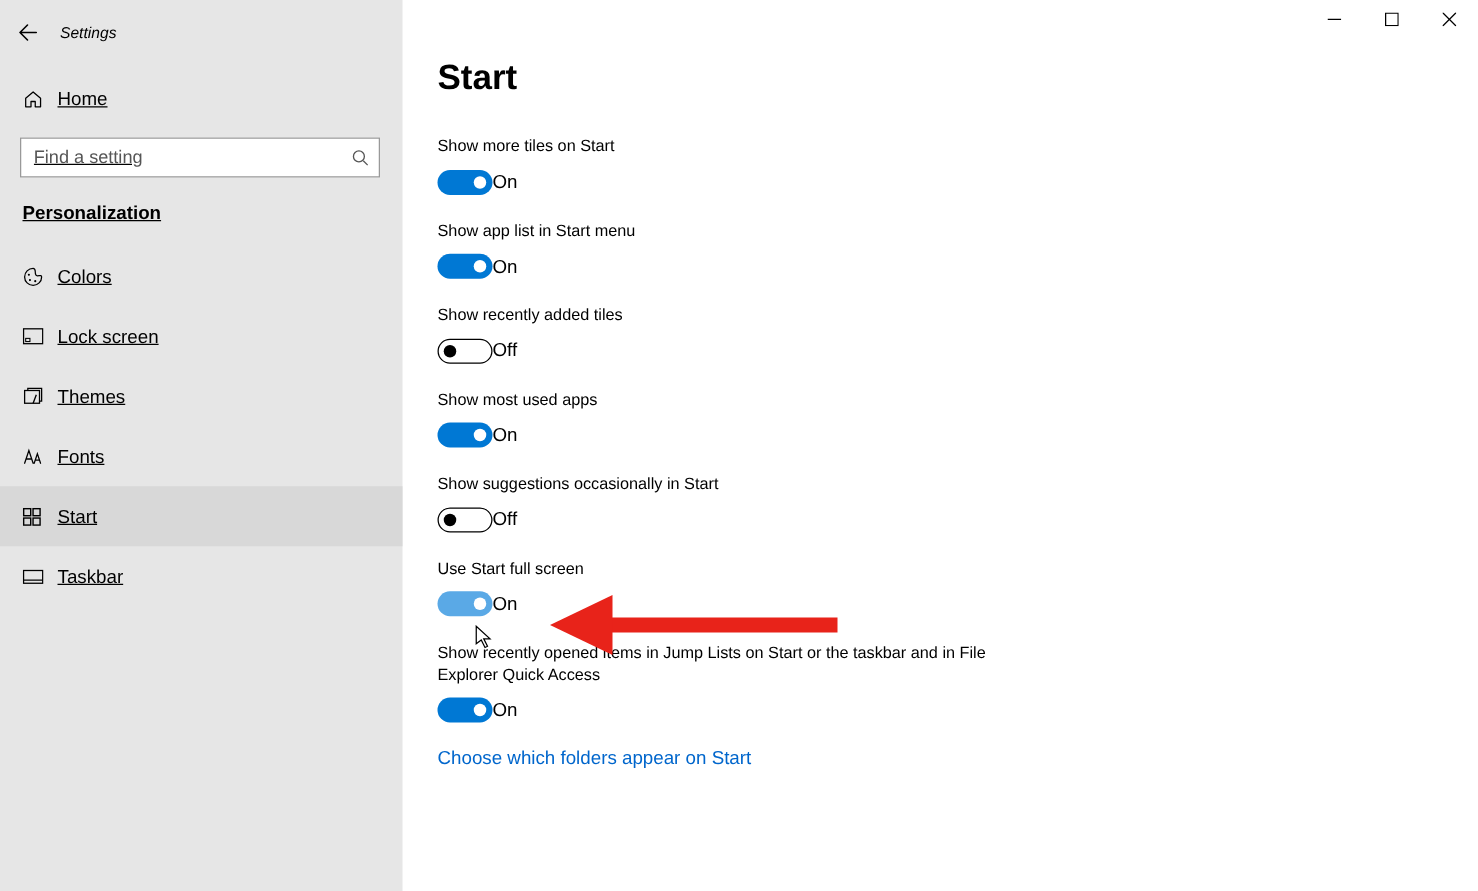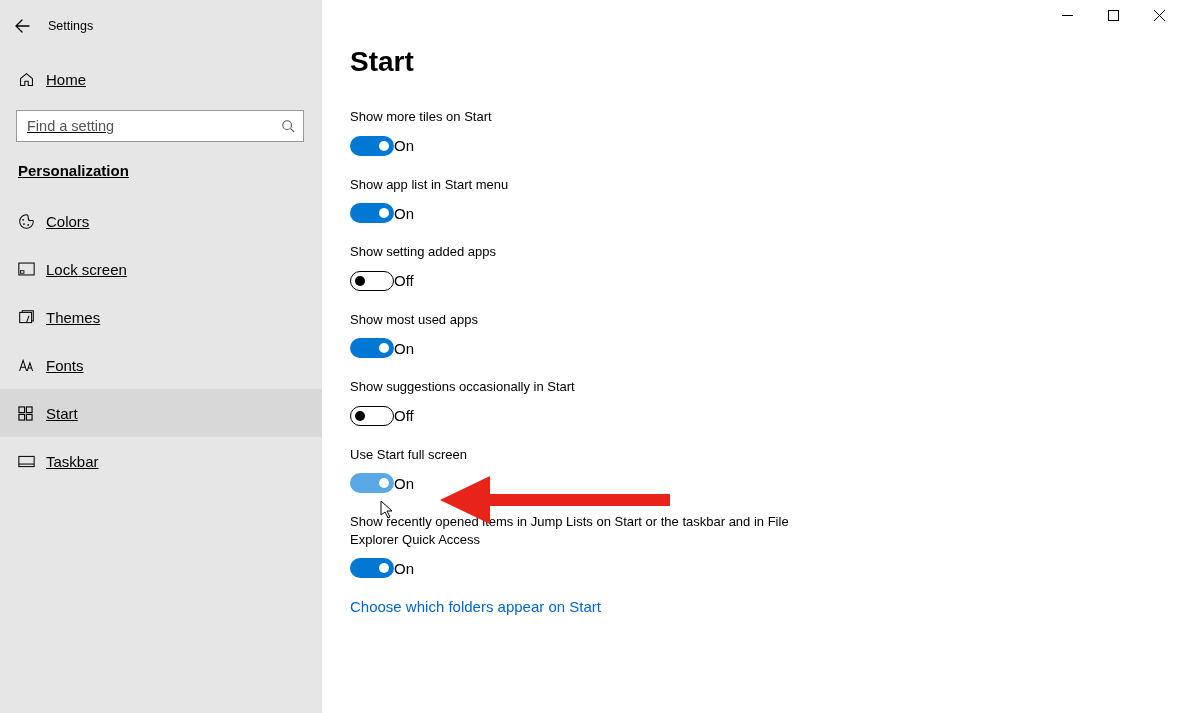--- a/index.html
+++ b/index.html
@@ -1,20 +1,20 @@
 <!DOCTYPE html>
 <html><head>
 <meta charset="utf-8">
 <style>
   * { box-sizing: border-box; }
   html, body { margin: 0; padding: 0; height: 100%; width: 1182px; font-family: "Segoe UI", Arial, sans-serif; font-size: 14px; color: #000; background: #fff; }
   .app { display: flex; height: 713px; width: 1182px; position: relative; }
   
   .sidebar { width: 322px; background: #e6e6e6; display: flex; flex-direction: column; padding-top: 10px; }
-  .titlebar-row { display: flex; align-items: center; height: 32px; }
+  .titlebar-row { display: flex; align-items: center; height: 32px; font-style: italic; }
   .back-btn { width: 44px; height: 32px; display: flex; align-items: center; justify-content: center; margin-right: 4px; }
   .app-title { font-size: 12.5px; }
   .sidebar-inner { padding: 14px 16px 0 16px; text-decoration: underline; }
   .home-row { display: flex; align-items: center; height: 46px; padding-left: 2px; }
   .home-row .icon-slot { width: 28px; display: flex; justify-content: flex-start; }
   .home-label { font-size: 15px; }
   .search-wrap { margin: 8px 0 18px 0; }
   .search-box { display: flex; align-items: center; width: 288px; height: 32px; background: #ffffff; border: 1px solid #999; padding: 0 8px; }
   .search-box input { flex: 1; border: none; background: transparent; outline: none; font-size: 14.5px; color: #333; }
   .search-box input::placeholder { color: #555; }
@@ -174,21 +174,21 @@
         <div class="setting-label">Show app list in Start menu</div>
         <div class="toggle-row">
           <div class="toggle on">
               <div class="knob"></div>
             </div>
           <span class="toggle-state">On</span>
         </div>
       </div>
 
       <div class="setting">
-        <div class="setting-label">Show setting added apps</div>
+        <div class="setting-label">Show recently added tiles</div>
         <div class="toggle-row">
           <div class="toggle off">
               <div class="knob"></div>
             </div>
           <span class="toggle-state">Off</span>
         </div>
       </div>
 
       <div class="setting">
         <div class="setting-label">Show most used apps</div>

